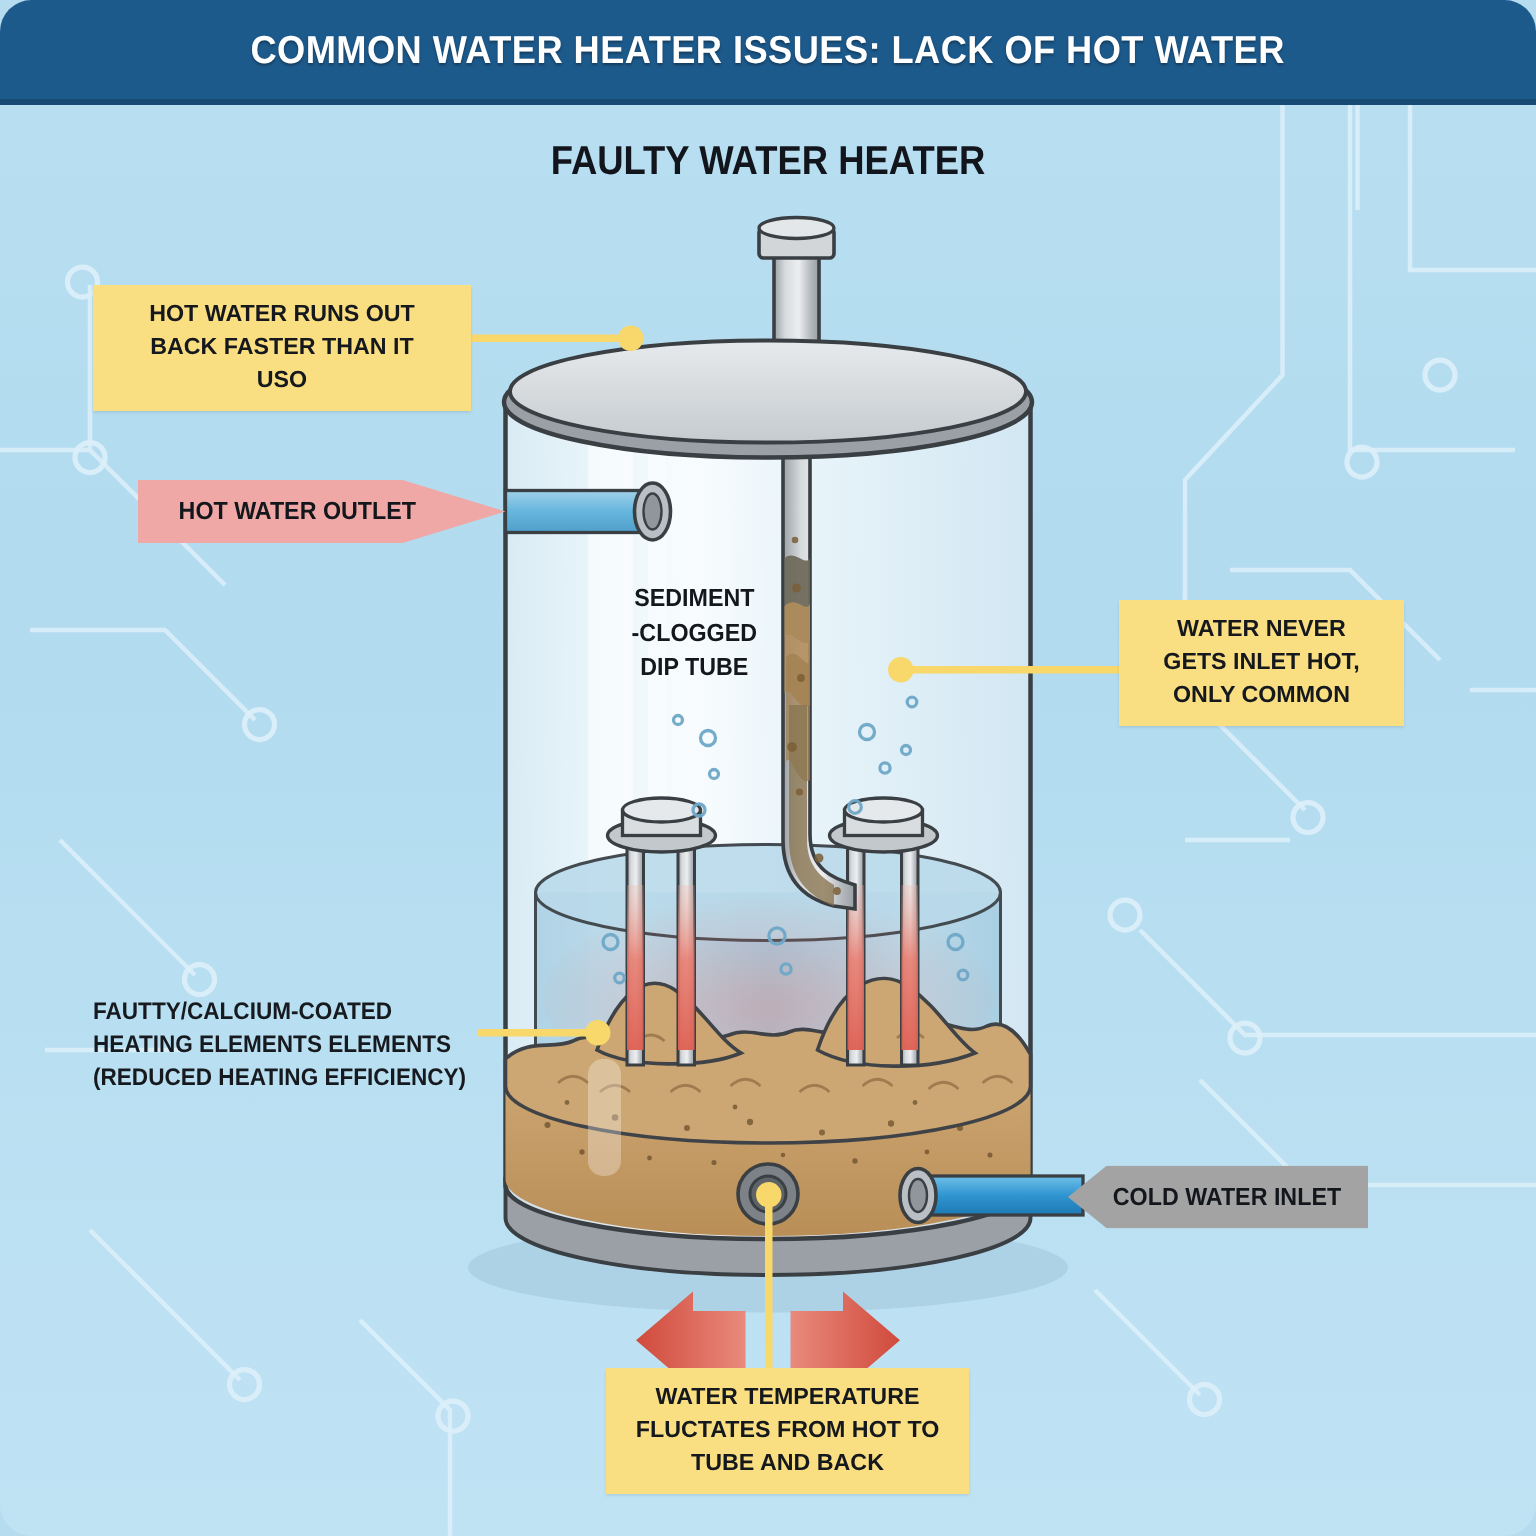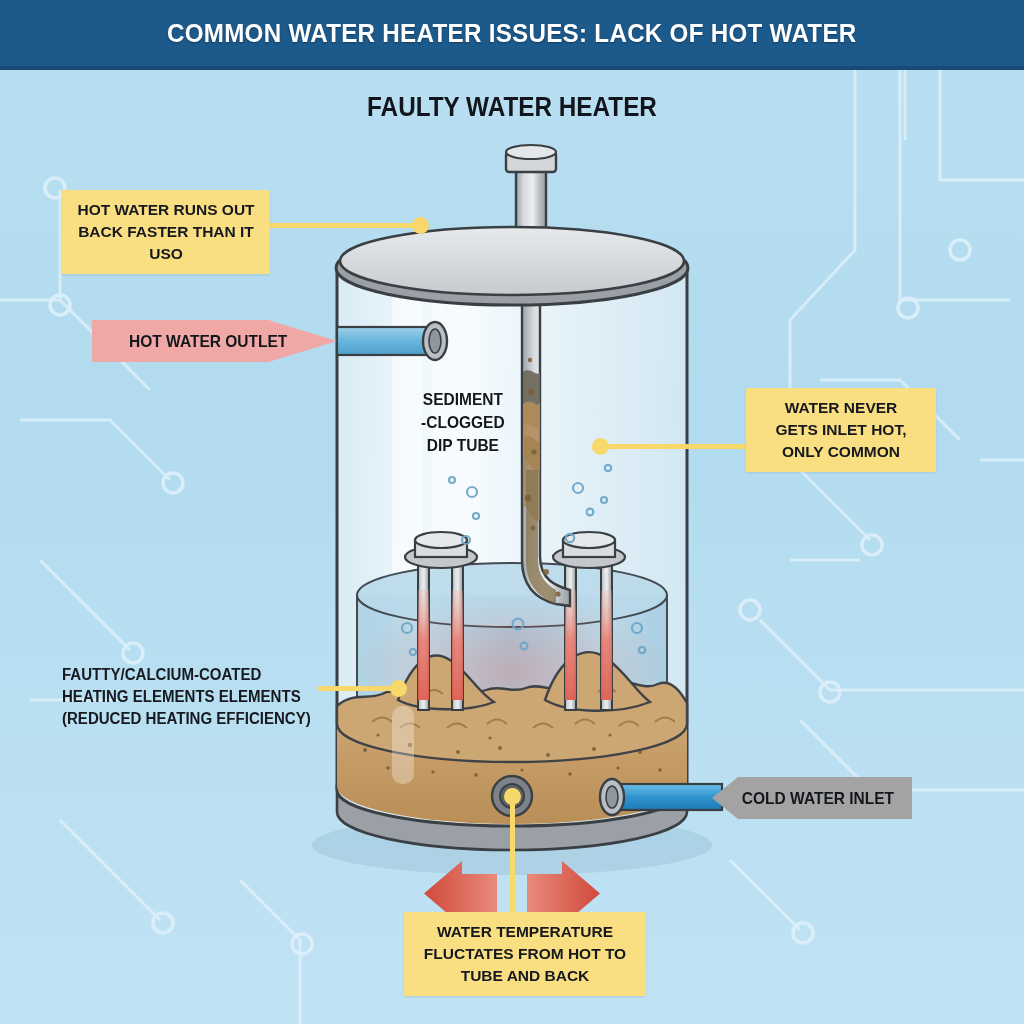--- a/index.html
+++ b/index.html
@@ -6,20 +6,21 @@
   html, body {
     width: 1024px; height: 1024px;
     font-family: "Liberation Sans", sans-serif;
     overflow: hidden;
     background: #b5dcef;
   }
   #stage {
     position: relative;
     width: 1024px; height: 1024px;
     overflow: hidden;
+    border-radius: 21px;
   }
 
   
   .bg-base {
     position: absolute; inset: 0;
     background: linear-gradient(180deg, #b9dff1 0%, #b2dbef 40%, #c0e3f4 100%);
   }
   .bg-circuit { position: absolute; inset: 0; }
 
   
@@ -109,21 +110,21 @@
     color: #13171c;
   }
   .pipe-arrow span { transform: scaleX(0.94); white-space: nowrap; }
 
   .hot-arrow {
     left: 92px; top: 320px;
     width: 245px; height: 42px;
     background: #efa8a6;
     clip-path: polygon(0 0, 72% 0, 100% 50%, 72% 100%, 0 100%);
     justify-content: flex-start;
-    padding-left: 32px;
+    padding-left: 22px;
   }
   .cold-arrow {
     left: 712px; top: 777px;
     width: 200px; height: 42px;
     background: #a3a3a3;
     clip-path: polygon(13% 0, 100% 0, 100% 100%, 13% 100%, 0 50%);
     justify-content: center;
     padding-left: 12px;
   }
 
@@ -430,27 +431,27 @@
   <div class="leader-dot" style="left:592px; top:438px;"></div>
 
   <div class="leader" style="left:318px; top:686px; width:82px;"></div>
   <div class="leader-dot" style="left:390px; top:680px;"></div>
 
   <div class="leader-v" style="left:510px; top:792px; height:122px;"></div>
   <div class="leader-dot" style="left:504px; top:788px;"></div>
 
   <div class="leader-v" style="left:488px; top:470px; height:0px; opacity:0;"></div>
 
-  <div class="callout" style="left:62px; top:190px; width:208px;">
+  <div class="callout" style="left:62px; top:190px; width:252px;">
     <div data-bind="callouts.hot_water_runs_out.line1">HOT WATER RUNS OUT</div>
     <div data-bind="callouts.hot_water_runs_out.line2">BACK FASTER THAN IT</div>
     <div data-bind="callouts.hot_water_runs_out.line3">USO</div>
   </div>
 
-  <div class="callout" style="left:746px; top:388px; width:190px;">
+  <div class="callout" style="left:746px; top:400px; width:190px;">
     <div data-bind="callouts.water_never_hot.line1">WATER NEVER</div>
     <div data-bind="callouts.water_never_hot.line2">GETS INLET HOT,</div>
     <div data-bind="callouts.water_never_hot.line3">ONLY COMMON</div>
   </div>
 
   <div class="callout" style="left:404px; top:912px; width:242px;">
     <div data-bind="callouts.temperature_fluctuates.line1">WATER TEMPERATURE</div>
     <div data-bind="callouts.temperature_fluctuates.line2">FLUCTATES FROM HOT TO</div>
     <div data-bind="callouts.temperature_fluctuates.line3">TUBE AND BACK</div>
   </div>

